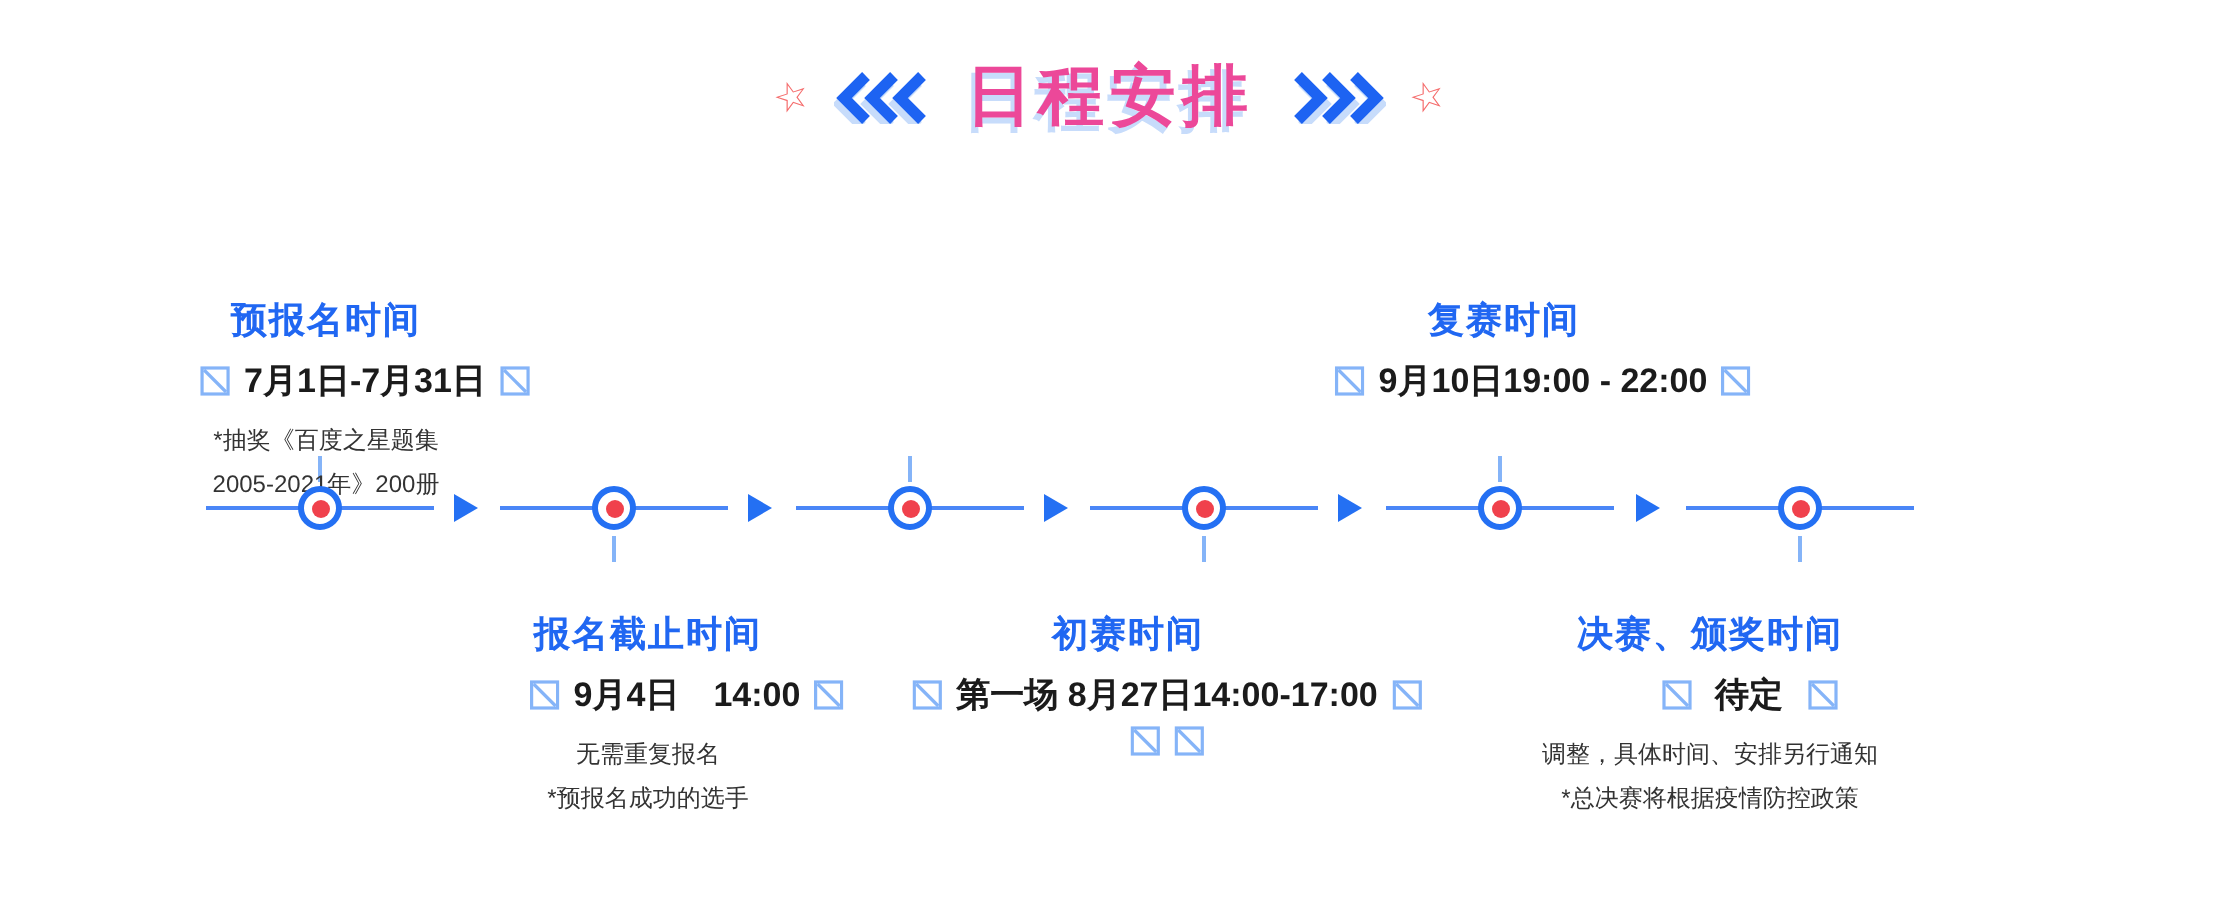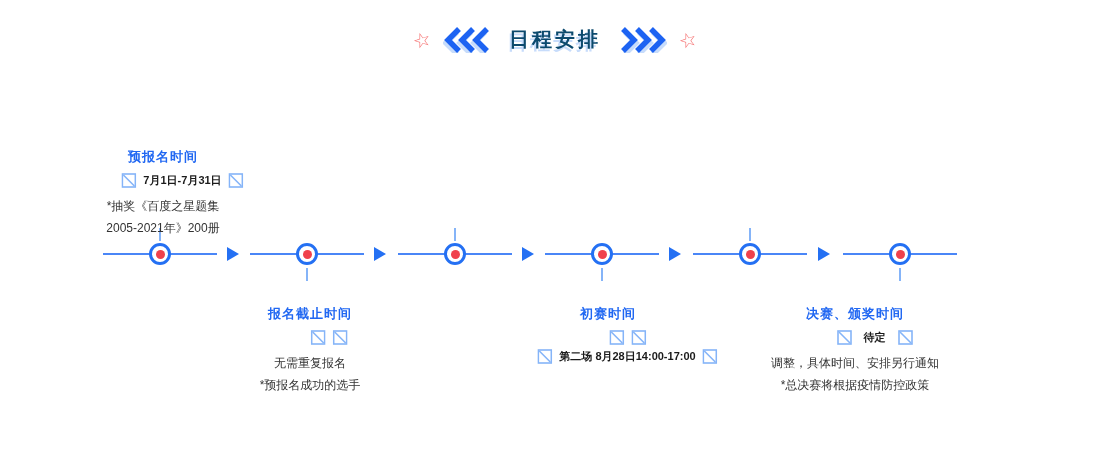--- a/index.html
+++ b/index.html
@@ -3,39 +3,39 @@
 <meta charset="utf-8">
 <style>
   * { margin:0; padding:0; box-sizing:border-box; }
   body { font-family:"Liberation Sans","DejaVu Sans",sans-serif; background:#fff; }
   .canvas { position:relative; width:1110px; height:457px; background:#ffffff; overflow:hidden; }
 
   
   .title-row { position:absolute; top:26px; left:0; width:100%; display:flex; justify-content:center; align-items:center; gap:12px; }
   .star { color:#f56c6c; font-size:20px; line-height:1; transform:rotate(-18deg); }
   .star.right { transform:rotate(-18deg); }
-  .title-text { font-size:20px; font-weight:bold; color:#0c4a6e; letter-spacing:3px; margin:0 8px;
+  .title-text { font-size:33px; font-weight:bold; color:#ec4899; letter-spacing:3px; margin:0 8px;
                 text-shadow:-2px 3px 0 #c7dcfb; }
 
   
   .seg { position:absolute; top:253px; height:2px; background:#4a86f7; }
   .node { position:absolute; top:243px; width:22px; height:22px; border:3px solid #2470f3; border-radius:50%;
           background:#fff; display:flex; align-items:center; justify-content:center; z-index:2; }
   .node .dot { width:9px; height:9px; border-radius:50%; background:#f0414c; }
   .tl-arrow { position:absolute; top:247px; width:0; height:0;
               border-top:7px solid transparent; border-bottom:7px solid transparent; border-left:12px solid #2470f3; }
   .tick { position:absolute; width:2px; height:13px; background:#85b4f8; }
   .tick.up { top:228px; } .tick.down { top:268px; }
 
   
   .group { position:absolute; transform:translateX(-50%); text-align:center; white-space:nowrap; }
   .group.top { top:148px; } .group.bottom { top:305px; }
-  .g-header { font-size:13px; font-weight:bold; color:#2067f2; margin-bottom:7px; letter-spacing:1px; }
+  .g-header { font-size:18px; font-weight:bold; color:#2067f2; margin-bottom:7px; letter-spacing:1px; }
   .g-line { display:flex; align-items:center; justify-content:center; gap:7px;
-            font-size:11px; font-weight:600; color:#1b1b1b; margin:4px 0;padding-left:39px; }
+            font-size:17px; font-weight:600; color:#1b1b1b; margin:4px 0;padding-left:39px; }
   .g-line.wide-gap { gap:12px; }
   .g-note { margin-top:8px; font-size:12px; color:#333; line-height:1.8; font-weight:400; }
   .bracket-icon { display:inline-flex; flex:none; }
 </style>
 </head>
 <body>
 
 <div class="canvas">
 
   <div class="title-row">
@@ -123,76 +123,95 @@
             <line x1="2" y1="2" x2="13" y2="13" stroke="#85b4f8" stroke-width="1.6"></line>
           </svg>
         </span>
     </div>
     <div class="g-note">
       <div>*抽奖《百度之星题集</div>
       <div>2005-2021年》200册</div>
     </div>
   </div>
 
-  <div class="group bottom" style="left:310px">
+  <div class="group bottom" style="left:324px">
     <div class="g-header">报名截止时间</div>
     <div class="g-line">
       <span class="bracket-icon">
           <svg width="15" height="15" viewBox="0 0 15 15">
             <rect x="1" y="1" width="13" height="13" fill="none" stroke="#85b4f8" stroke-width="1.6"></rect>
             <line x1="2" y1="2" x2="13" y2="13" stroke="#85b4f8" stroke-width="1.6"></line>
           </svg>
         </span>
+      <span>9月4日　14:00</span>
       <span class="bracket-icon">
           <svg width="15" height="15" viewBox="0 0 15 15">
             <rect x="1" y="1" width="13" height="13" fill="none" stroke="#85b4f8" stroke-width="1.6"></rect>
             <line x1="2" y1="2" x2="13" y2="13" stroke="#85b4f8" stroke-width="1.6"></line>
           </svg>
         </span>
     </div>
     <div class="g-note">
       <div>无需重复报名</div>
       <div>*预报名成功的选手</div>
     </div>
   </div>
 
 
-  <div class="group bottom" style="left:608px">
+  <div class="group bottom" style="left:564px">
     <div class="g-header">初赛时间</div>
     <div class="g-line">
       <span class="bracket-icon">
           <svg width="15" height="15" viewBox="0 0 15 15">
             <rect x="1" y="1" width="13" height="13" fill="none" stroke="#85b4f8" stroke-width="1.6"></rect>
             <line x1="2" y1="2" x2="13" y2="13" stroke="#85b4f8" stroke-width="1.6"></line>
           </svg>
         </span>
-      <span class="bracket-icon">
-          <svg width="15" height="15" viewBox="0 0 15 15">
-            <rect x="1" y="1" width="13" height="13" fill="none" stroke="#85b4f8" stroke-width="1.6"></rect>
-            <line x1="2" y1="2" x2="13" y2="13" stroke="#85b4f8" stroke-width="1.6"></line>
-          </svg>
-        </span>
-    </div>
-    <div class="g-line">
-      <span class="bracket-icon">
-          <svg width="15" height="15" viewBox="0 0 15 15">
-            <rect x="1" y="1" width="13" height="13" fill="none" stroke="#85b4f8" stroke-width="1.6"></rect>
-            <line x1="2" y1="2" x2="13" y2="13" stroke="#85b4f8" stroke-width="1.6"></line>
-          </svg>
-        </span>
-      <span>第二场 8月28日14:00-17:00</span>
-      <span class="bracket-icon">
-          <svg width="15" height="15" viewBox="0 0 15 15">
-            <rect x="1" y="1" width="13" height="13" fill="none" stroke="#85b4f8" stroke-width="1.6"></rect>
-            <line x1="2" y1="2" x2="13" y2="13" stroke="#85b4f8" stroke-width="1.6"></line>
-          </svg>
-        </span>
-    </div>
-  </div>
-
+      <span>第一场 8月27日14:00-17:00</span>
+      <span class="bracket-icon">
+          <svg width="15" height="15" viewBox="0 0 15 15">
+            <rect x="1" y="1" width="13" height="13" fill="none" stroke="#85b4f8" stroke-width="1.6"></rect>
+            <line x1="2" y1="2" x2="13" y2="13" stroke="#85b4f8" stroke-width="1.6"></line>
+          </svg>
+        </span>
+    </div>
+    <div class="g-line">
+      <span class="bracket-icon">
+          <svg width="15" height="15" viewBox="0 0 15 15">
+            <rect x="1" y="1" width="13" height="13" fill="none" stroke="#85b4f8" stroke-width="1.6"></rect>
+            <line x1="2" y1="2" x2="13" y2="13" stroke="#85b4f8" stroke-width="1.6"></line>
+          </svg>
+        </span>
+      <span class="bracket-icon">
+          <svg width="15" height="15" viewBox="0 0 15 15">
+            <rect x="1" y="1" width="13" height="13" fill="none" stroke="#85b4f8" stroke-width="1.6"></rect>
+            <line x1="2" y1="2" x2="13" y2="13" stroke="#85b4f8" stroke-width="1.6"></line>
+          </svg>
+        </span>
+    </div>
+  </div>
+
+  <div class="group top" style="left:752px">
+    <div class="g-header">复赛时间</div>
+    <div class="g-line">
+      <span class="bracket-icon">
+          <svg width="15" height="15" viewBox="0 0 15 15">
+            <rect x="1" y="1" width="13" height="13" fill="none" stroke="#85b4f8" stroke-width="1.6"></rect>
+            <line x1="2" y1="2" x2="13" y2="13" stroke="#85b4f8" stroke-width="1.6"></line>
+          </svg>
+        </span>
+      <span>9月10日19:00 - 22:00</span>
+      <span class="bracket-icon">
+          <svg width="15" height="15" viewBox="0 0 15 15">
+            <rect x="1" y="1" width="13" height="13" fill="none" stroke="#85b4f8" stroke-width="1.6"></rect>
+            <line x1="2" y1="2" x2="13" y2="13" stroke="#85b4f8" stroke-width="1.6"></line>
+          </svg>
+        </span>
+    </div>
+  </div>
 
   <div class="group bottom" style="left:855px">
     <div class="g-header">决赛、颁奖时间</div>
     <div class="g-line wide-gap">
       <span class="bracket-icon">
           <svg width="15" height="15" viewBox="0 0 15 15">
             <rect x="1" y="1" width="13" height="13" fill="none" stroke="#85b4f8" stroke-width="1.6"></rect>
             <line x1="2" y1="2" x2="13" y2="13" stroke="#85b4f8" stroke-width="1.6"></line>
           </svg>
         </span>

